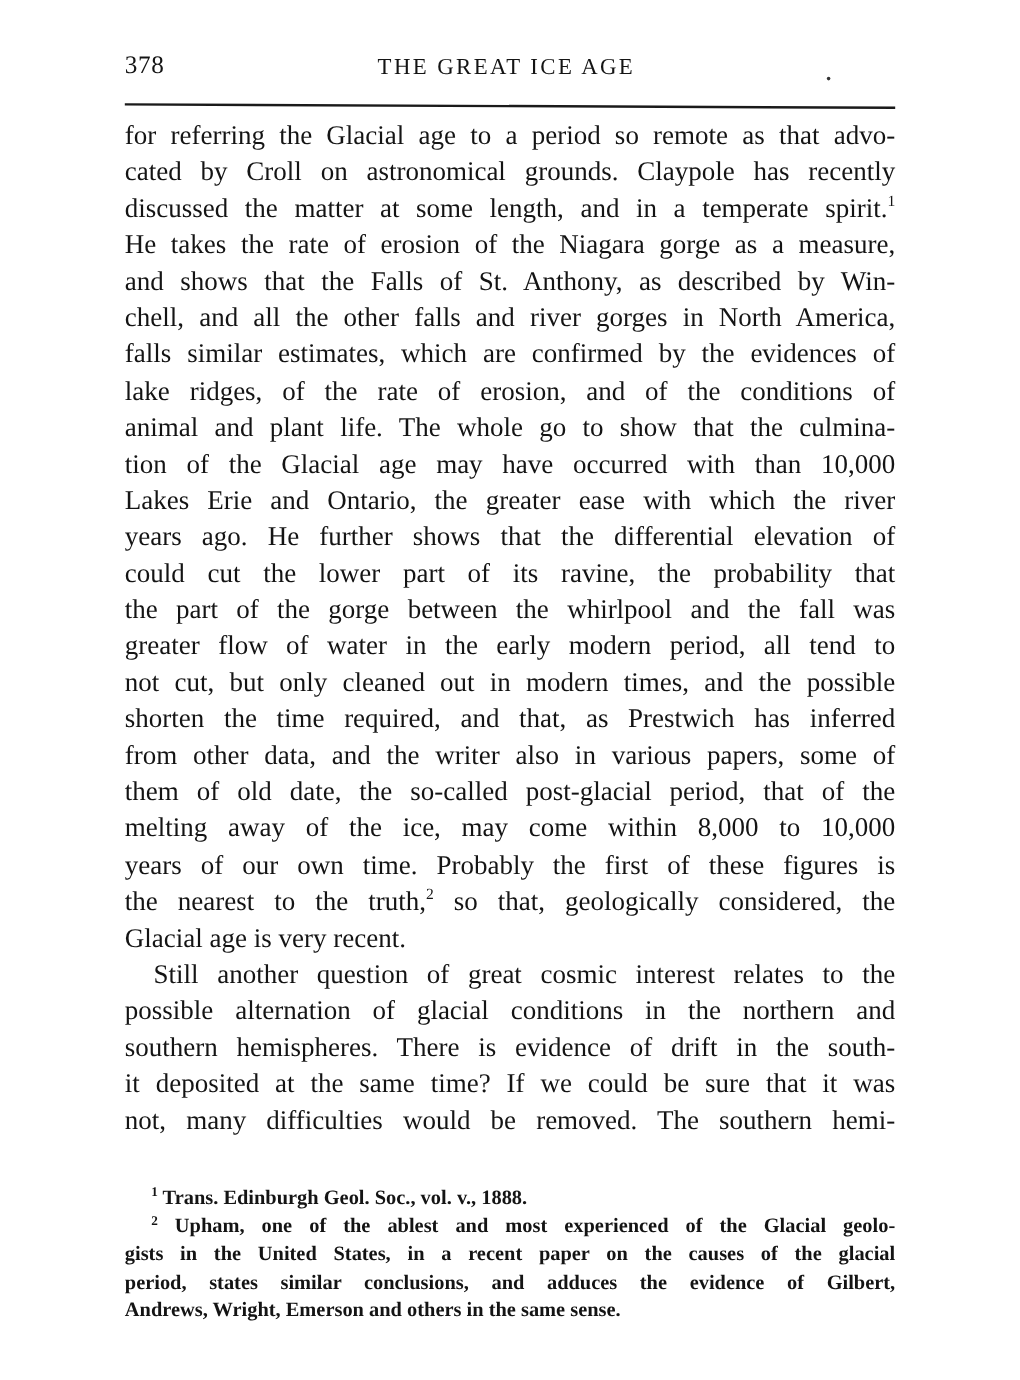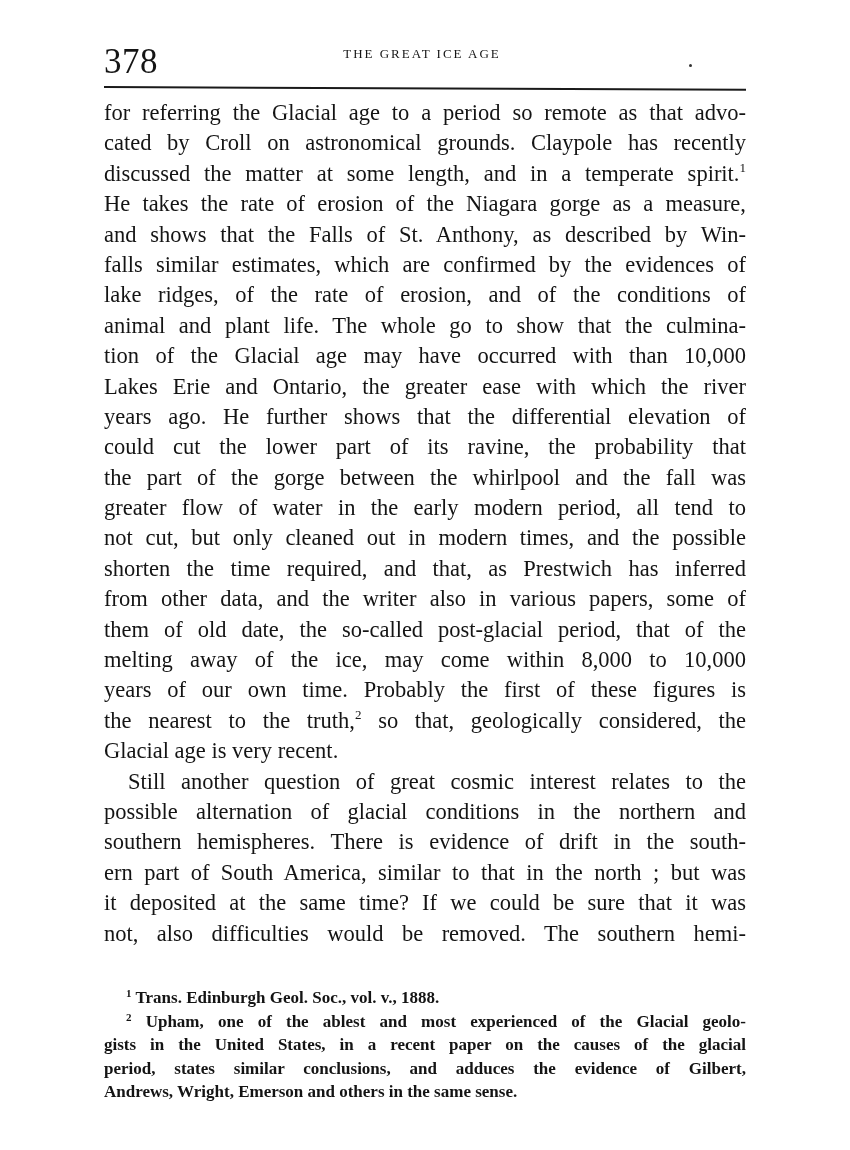--- a/index.html
+++ b/index.html
@@ -24,31 +24,31 @@
       position: absolute;
       left: 104px;
       top: 42px;
       width: 636px;
       height: 34px;
     }
     .page-number {
       position: absolute;
       left: 0;
       top: 0;
-      font-size: 35px;
+      font-size: 21px;
       letter-spacing: 0.5px;
       text-align: right;
     }
     .running-title {
       position: absolute;
       left: 0;
       right: 0;
       top: 4px;
       text-align: center;
-      font-size: 13px;
+      font-size: 19px;
       letter-spacing: 2px;
     }
     .head-dot {
       position: absolute;
       right: 48px;
       top: 22px;
       width: 3px; height: 3px;
       background: #333;
       border-radius: 50%;
     }
@@ -125,20 +125,21 @@
   <div class="head-rule"></div>
 
   <div class="body-text">
 
     <div>
       <span class="line">for referring the Glacial age to a period so remote as that advo-</span>
       <span class="line">cated by Croll on astronomical grounds.  Claypole has recently</span>
       <span class="line"><span>discussed the matter at some length, and in a temperate spirit.</span><sup class="fn">1</sup></span>
       <span class="line">He takes the rate of erosion of the Niagara gorge as a measure,</span>
       <span class="line">and shows that the Falls of St. Anthony, as described by Win-</span>
+      <span class="line">chell, and all the other falls and river gorges in North America,</span>
       <span class="line">falls similar estimates, which are confirmed by the evidences of</span>
       <span class="line">lake ridges, of the rate of erosion, and of the conditions of</span>
       <span class="line">animal and plant life.  The whole go to show that the culmina-</span>
       <span class="line">tion of the Glacial age may have occurred with than 10,000</span>
       <span class="line">Lakes Erie and Ontario, the greater ease with which the river</span>
       <span class="line">years ago.  He further shows that the differential elevation of</span>
       <span class="line">could cut the lower part of its ravine, the probability that</span>
       <span class="line">the part of the gorge between the whirlpool and the fall was</span>
       <span class="line">greater flow of water in the early modern period, all tend to</span>
       <span class="line">not cut, but only cleaned out in modern times, and the possible</span>
@@ -148,23 +149,22 @@
       <span class="line">melting away of the ice, may come within 8,000 to 10,000</span>
       <span class="line">years of our own time.  Probably the first of these figures is</span>
       <span class="line"><span>the nearest to the truth,</span><sup class="fn">2</sup><span> so that, geologically considered, the</span></span>
       <span class="line last">Glacial age is very recent.</span>
     </div>
 
     <div>
       <span class="line indent">Still another question of great cosmic interest relates to the</span>
       <span class="line">possible alternation of glacial conditions in the northern and</span>
       <span class="line">southern hemispheres.  There is evidence of drift in the south-</span>
-      <span class="line">ern part of South America, similar to that in the north ; but was</span>
       <span class="line">it deposited at the same time?  If we could be sure that it was</span>
-      <span class="line">not, also difficulties would be removed.  The southern hemi-</span>
+      <span class="line">not, many difficulties would be removed.  The southern hemi-</span>
     </div>
   </div>
 
   <div class="footnotes">
     <div>
       <span class="fline indent last"><sup class="fn">1</sup> <span>Trans. Edinburgh Geol. Soc., vol. v., 1888.</span></span>
     </div>
     <div>
       <span class="fline indent"><sup class="fn">2</sup> <span>Upham, one of the ablest and most experienced of the Glacial geolo-</span></span>
       <span class="fline">gists in the United States, in a recent paper on the causes of the glacial</span>

